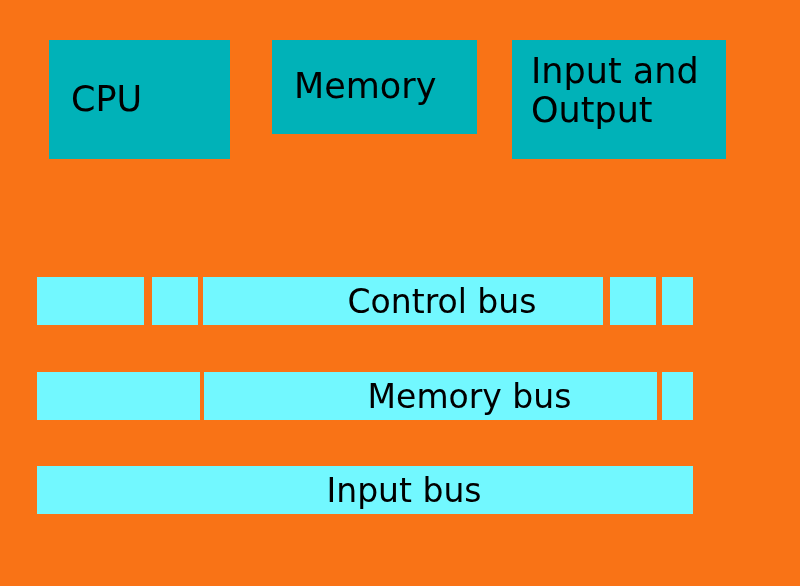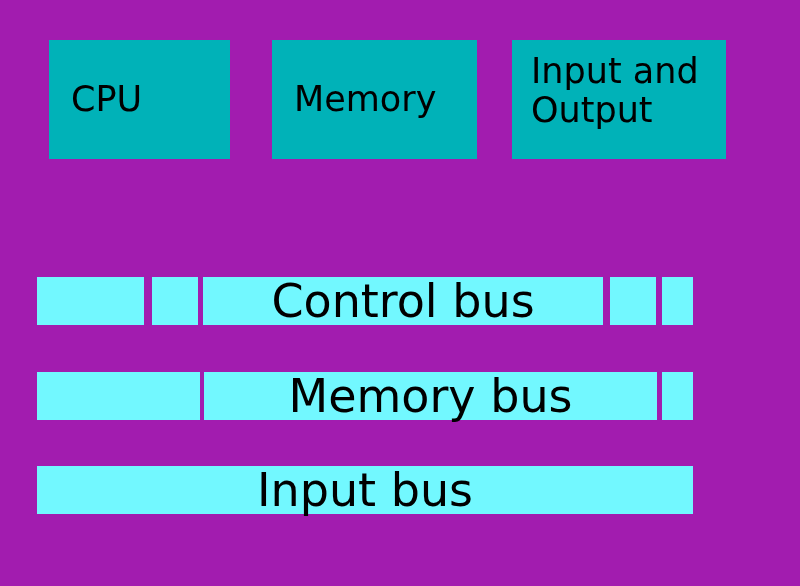--- a/index.html
+++ b/index.html
@@ -8,21 +8,21 @@
     padding: 0;
     background: #000000;
   }
   body {
     font-family: "DejaVu Sans", sans-serif;
   }
   #diagram {
     position: relative;
     width: 800px;
     height: 586px;
-    background: #a21caf;
+    background: #f97316;
     overflow: hidden;
   }
 
   
   .component {
     position: absolute;
     background: #00b2b8;
     color: #000000;
     box-sizing: border-box;
     display: flex;
@@ -30,21 +30,21 @@
     padding-left: 22px;
     font-size: 35px;
     line-height: 1.12;
     letter-spacing: 0px;
     white-space: pre-line;
   }
   #box-cpu {
     left: 49px;  top: 40px;  width: 181px;  height: 119px;
   }
   #box-memory {
-    left: 272px; top: 40px;  width: 205px;  height: 119px;
+    left: 272px; top: 40px;  width: 205px;  height: 94px;
   }
   #box-io {
     left: 512px; top: 40px;  width: 214px;  height: 119px;
     align-items: flex-start;
     padding-top: 12px;
     padding-left: 19px;
   }
 
   
   .bus-row {
@@ -65,23 +65,24 @@
     box-sizing: border-box;
   }
   .bus-label {
     position: absolute;
     top: 0;
     height: 48px;
     display: flex;
     align-items: center;
     justify-content: center;
     color: #000000;
-    font-size: 46px;
+    font-size: 33px;
     line-height: 1;
     pointer-events: none;
+    margin-left: 39px;
   }
 </style>
 </head>
 <body>
 
 <div id="diagram">
 
   <div class="component" id="box-cpu">CPU</div>
 
   <div class="component" id="box-memory">Memory</div>

